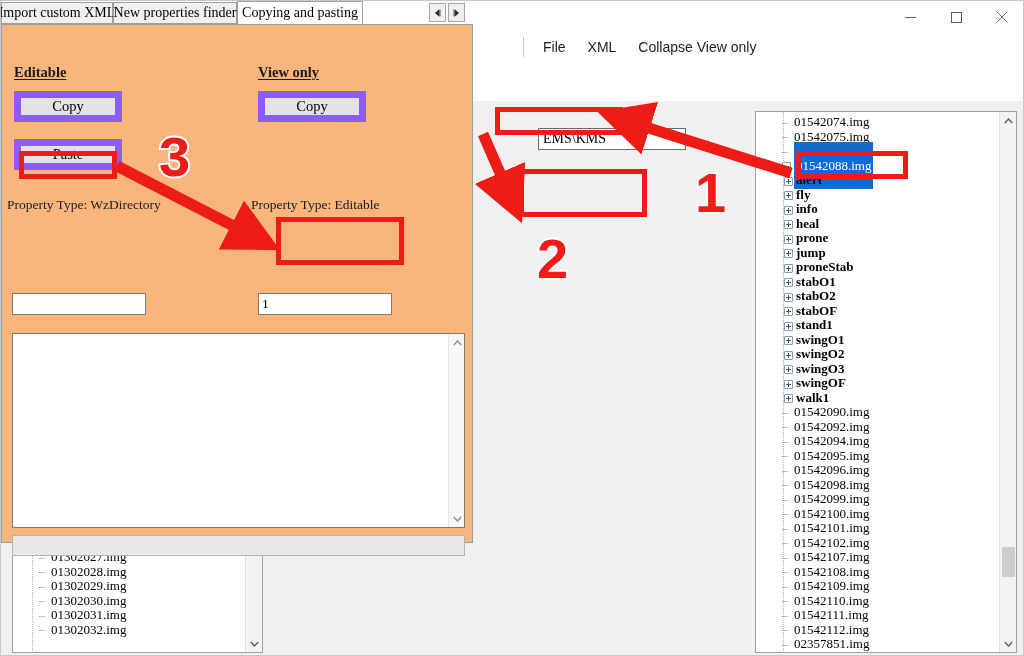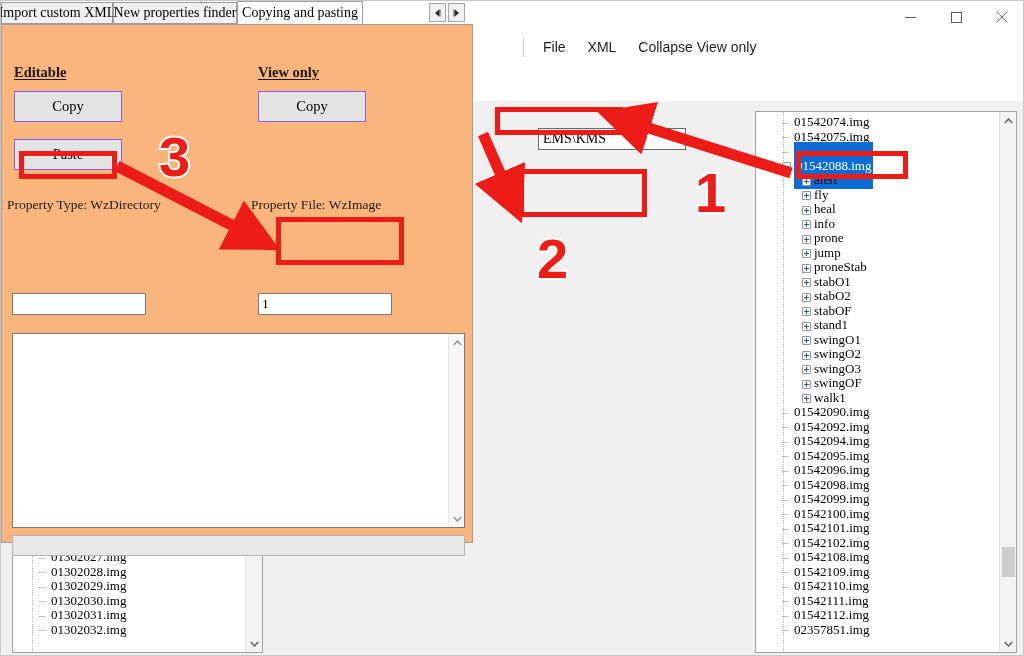--- a/index.html
+++ b/index.html
@@ -134,21 +134,21 @@
   }
   .exp.plus::after {
     content: ""; position: absolute; left: 3px; top: 1px; width: 1px; height: 5px; background: #2a5a8a;
   }
   .dash {
     display: inline-block; width: 12px; color: #9a9a9a; font-size: 11px;
     vertical-align: middle;
   }
   .lvl0 { padding-left: 18px; }
   .lvl1b{ padding-left: 26px; }
-  .lvl2 { padding-left: 46px; }
+  .lvl2 { padding-left: 28px; font-weight: bold; }
   .vline {
     position: absolute; width: 1px; top: 0; bottom: 0;
     background: repeating-linear-gradient(to bottom,#b0b0b0 0 1px,transparent 1px 2px);
   }
 
   
   .vscroll {
     position: absolute; right: 0; top: 0; width: 17px; bottom: 0;
     background: #f3f3f3; border-left: 1px solid #e2e2e2;
   }
@@ -186,21 +186,21 @@
     position: absolute; left: 0; top: 23px; width: 472px; height: 519px;
     background: #fab57d; border: 1px solid #9d9d9d;
   }
 
   .sect-head {
     position: absolute; font-family: "Liberation Serif", serif;
     font-size: 14.5px; font-weight: bold; color: #1a1a1a;
     text-decoration: underline; text-underline-offset: 2px;
   }
   .btn {
-    position: absolute; background: #e3e3e3; border: 1px solid #8b5cf6;
+    position: absolute; background: #e3e3e3; border: 7px solid #8b5cf6;
     font-family: "Liberation Serif", serif; font-size: 14.5px; color: #000;
     display: flex; align-items: center; justify-content: center;
   }
   .ptype {
     position: absolute; font-family: "Liberation Serif", serif;
     font-size: 13.5px; color: #1a1a1a; white-space: nowrap;
   }
   .tbox {
     position: absolute; background: #ffffff; border: 1px solid #7a7a7a;
     font-family: "Liberation Serif", serif; font-size: 13.5px; color: #000;
@@ -381,21 +381,21 @@
 
     <div class="tabpage">
 
       <div class="sect-head" style="left:12px; top:39px;">Editable</div>
       <div class="btn" style="left:12px; top:66px; width:108px; height:31px;">Copy</div>
       <div class="btn" style="left:12px; top:114px; width:108px; height:31px;">Paste</div>
       <div class="ptype" style="left:5px; top:172px;">Property Type: WzDirectory</div>
 
       <div class="sect-head" style="left:256px; top:39px;">View only</div>
       <div class="btn" style="left:256px; top:66px; width:108px; height:31px;">Copy</div>
-      <div class="ptype" style="left:249px; top:172px;">Property File: WzImage</div>
+      <div class="ptype" style="left:249px; top:172px;">Property Type: Editable</div>
 
       <div class="tbox" style="left:10px; top:268px; width:134px; height:22px;"></div>
       <div class="tbox" style="left:256px; top:268px; width:134px; height:22px;">1</div>
 
       <div class="bigbox" style="left:10px; top:308px; width:453px; height:195px;">
         <div class="vscroll" style="width:16px;background:#f7f7f7;border-left:1px solid #e6e6e6;">
           <div class="sb-btn sb-up" style="width:16px;">
             <svg width="9" height="6" viewBox="0 0 9 6">
                 <path d="M0.8 5 L4.5 1 L8.2 5" fill="none" stroke="#8a8a8a" stroke-width="1.3"></path>
               </svg>
@@ -414,22 +414,22 @@
 
   <div class="panel" id="right-panel">
     <div class="tree" id="right-tree">
         <div class="vline" style="left: 27px;"></div>
         <div class="tnode lvl1b"><span class="dash">┈</span><span class="lbl">01542074.img</span></div>
         <div class="tnode lvl1b"><span class="dash">┈</span><span class="lbl">01542075.img</span></div>
         <div class="tnode lvl1b"><span class="dash">┈</span><span class="lbl">01229864.img</span></div>
         <div class="tnode lvl1b sel"><span class="exp"></span><span class="lbl">01542088.img</span></div>
         <div class="tnode lvl2"><span class="exp plus"></span><span class="lbl">alert</span></div>
         <div class="tnode lvl2"><span class="exp plus"></span><span class="lbl">fly</span></div>
+        <div class="tnode lvl2"><span class="exp plus"></span><span class="lbl">info</span></div>
         <div class="tnode lvl2"><span class="exp plus"></span><span class="lbl">heal</span></div>
-        <div class="tnode lvl2"><span class="exp plus"></span><span class="lbl">info</span></div>
         <div class="tnode lvl2"><span class="exp plus"></span><span class="lbl">prone</span></div>
         <div class="tnode lvl2"><span class="exp plus"></span><span class="lbl">jump</span></div>
         <div class="tnode lvl2"><span class="exp plus"></span><span class="lbl">proneStab</span></div>
         <div class="tnode lvl2"><span class="exp plus"></span><span class="lbl">stabO1</span></div>
         <div class="tnode lvl2"><span class="exp plus"></span><span class="lbl">stabO2</span></div>
         <div class="tnode lvl2"><span class="exp plus"></span><span class="lbl">stabOF</span></div>
         <div class="tnode lvl2"><span class="exp plus"></span><span class="lbl">stand1</span></div>
         <div class="tnode lvl2"><span class="exp plus"></span><span class="lbl">swingO1</span></div>
         <div class="tnode lvl2"><span class="exp plus"></span><span class="lbl">swingO2</span></div>
         <div class="tnode lvl2"><span class="exp plus"></span><span class="lbl">swingO3</span></div>
@@ -438,20 +438,21 @@
         <div class="tnode lvl1b"><span class="dash">┈</span><span class="lbl">01542090.img</span></div>
         <div class="tnode lvl1b"><span class="dash">┈</span><span class="lbl">01542092.img</span></div>
         <div class="tnode lvl1b"><span class="dash">┈</span><span class="lbl">01542094.img</span></div>
         <div class="tnode lvl1b"><span class="dash">┈</span><span class="lbl">01542095.img</span></div>
         <div class="tnode lvl1b"><span class="dash">┈</span><span class="lbl">01542096.img</span></div>
         <div class="tnode lvl1b"><span class="dash">┈</span><span class="lbl">01542098.img</span></div>
         <div class="tnode lvl1b"><span class="dash">┈</span><span class="lbl">01542099.img</span></div>
         <div class="tnode lvl1b"><span class="dash">┈</span><span class="lbl">01542100.img</span></div>
         <div class="tnode lvl1b"><span class="dash">┈</span><span class="lbl">01542101.img</span></div>
         <div class="tnode lvl1b"><span class="dash">┈</span><span class="lbl">01542102.img</span></div>
+        <div class="tnode lvl1b"><span class="dash">┈</span><span class="lbl">01542107.img</span></div>
         <div class="tnode lvl1b"><span class="dash">┈</span><span class="lbl">01542108.img</span></div>
         <div class="tnode lvl1b"><span class="dash">┈</span><span class="lbl">01542109.img</span></div>
         <div class="tnode lvl1b"><span class="dash">┈</span><span class="lbl">01542110.img</span></div>
         <div class="tnode lvl1b"><span class="dash">┈</span><span class="lbl">01542111.img</span></div>
         <div class="tnode lvl1b"><span class="dash">┈</span><span class="lbl">01542112.img</span></div>
         <div class="tnode lvl1b"><span class="dash">┈</span><span class="lbl">02357851.img</span></div>
       </div>
     <div class="vscroll">
       <div class="sb-btn sb-up">
         <svg width="9" height="6" viewBox="0 0 9 6">

